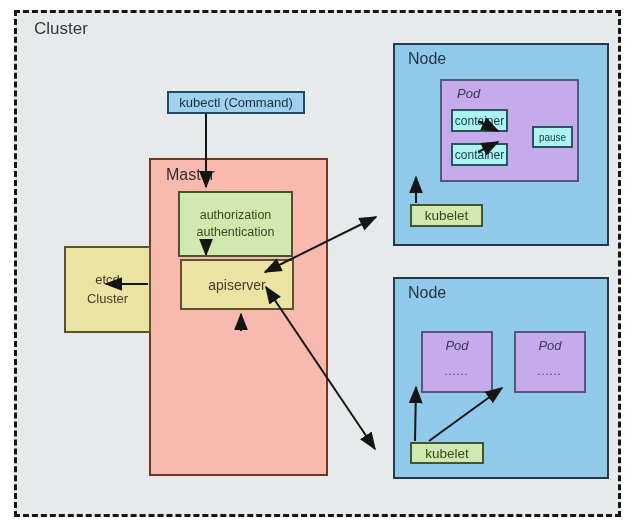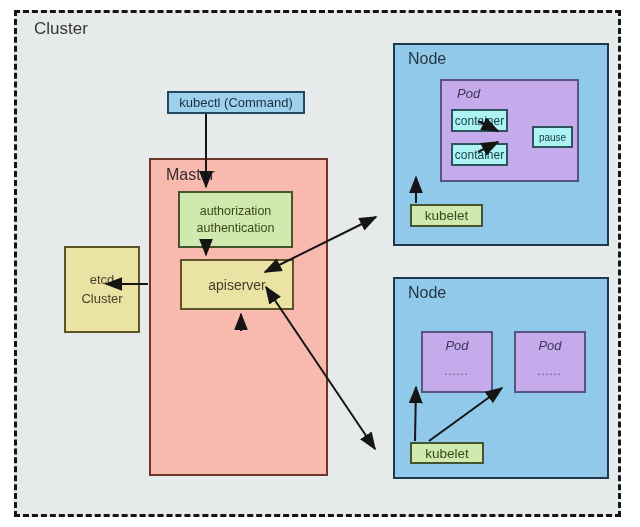--- a/index.html
+++ b/index.html
@@ -64,24 +64,24 @@
     position: absolute; left: 0; top: 32px; width: 100%;
     text-align: center; font-size: 11px; letter-spacing: 1px; color: #4a4466;
   }
   
   .bluebox  { background: #9fd1ef; border-color: #234a62; color: #16303f; }
   .greenbox { background: #cfe9ae; border-color: #46542e; color: #39471f; }
   .khakibox { background: #eae3a4; border-color: #5b5427; color: #46402a; }
   .cyanbox  { background: #aef3f3; border-color: #2c545c; color: #143c42; }
 
   .kubectl    { left: 136px; top: 91px;  width: 138px; height: 23px; font-size: 13px; }
-  .auth       { left: 147px; top: 191px; width: 115px; height: 57px; font-size: 12.5px; line-height: 1.35; }
+  .auth       { left: 147px; top: 191px; width: 115px; height: 66px; font-size: 12.5px; line-height: 1.35; }
   .apiserver  { left: 149px; top: 259px; width: 114px; height: 51px; font-size: 14px; }
   .scheduler  { left: 200px; top: 331px; width: 81px;  height: 24px; font-size: 13px; }
-  .etcd       { left: 33px;  top: 246px; width: 76px;  height: 87px; font-size: 13px; line-height: 1.4; }
+  .etcd       { left: 33px;  top: 246px; width: 87px;  height: 87px; font-size: 13px; line-height: 1.4; }
   .kubelet1   { left: 379px; top: 204px; width: 73px;  height: 23px; font-size: 13.5px; }
   .kubelet2   { left: 379px; top: 442px; width: 74px;  height: 22px; font-size: 13.5px; }
   .container1 { left: 420px; top: 109px; width: 57px;  height: 23px; font-size: 12px; }
   .container2 { left: 420px; top: 143px; width: 57px;  height: 23px; font-size: 12px; }
   .pause      { left: 501px; top: 126px; width: 41px;  height: 22px; font-size: 10px; text-align: center; }
 
   svg.edges {
     position: absolute; left: 0; top: 0;
     width: 640px; height: 527px;
     pointer-events: none;

